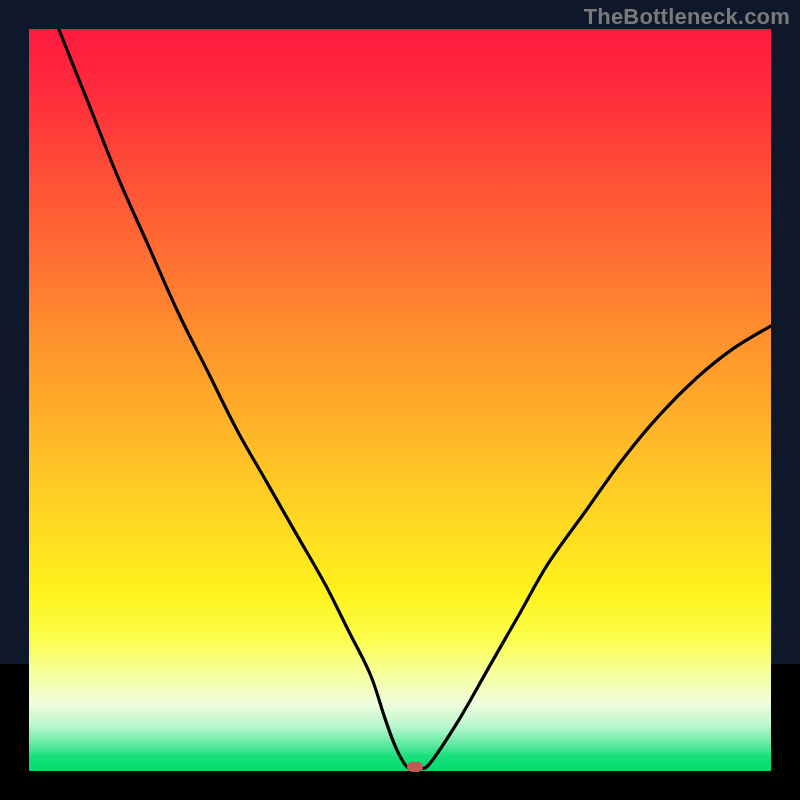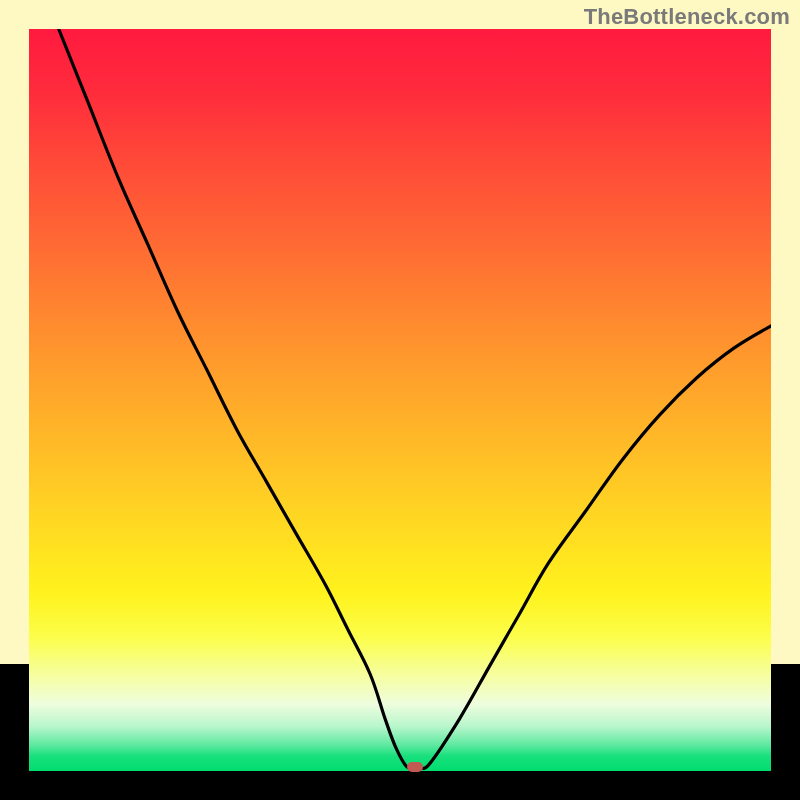--- a/index.html
+++ b/index.html
@@ -10,21 +10,21 @@
     overflow: hidden;
     background: #000;
     font-family: Arial, Helvetica, sans-serif;
   }
   .frame {
     position: absolute;
     left: 0;
     top: 0;
     width: 800px;
     height: 664px;
-    background: #fef9c3;
+    background: #0f172a;
   }
   .plot {
     position: absolute;
     left: 29px;
     top: 29px;
     width: 742px;
     height: 742px;
     background: linear-gradient(to bottom,
       #ff1a3f 0%,
       #ff2a3c 8%,

